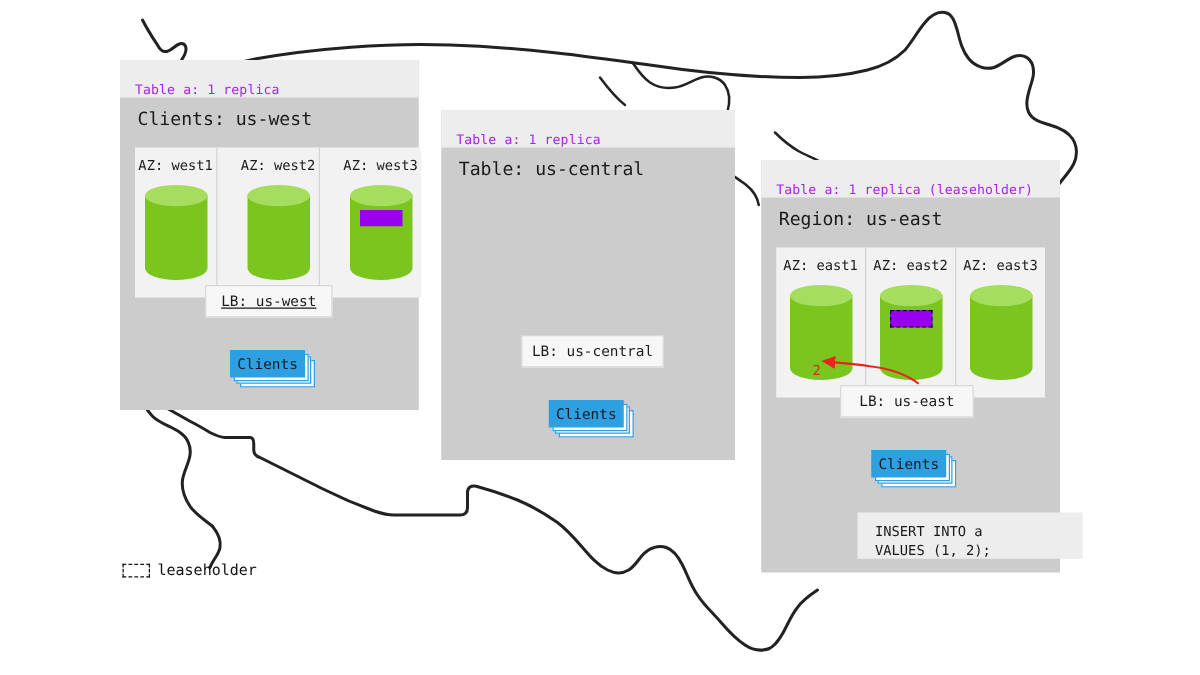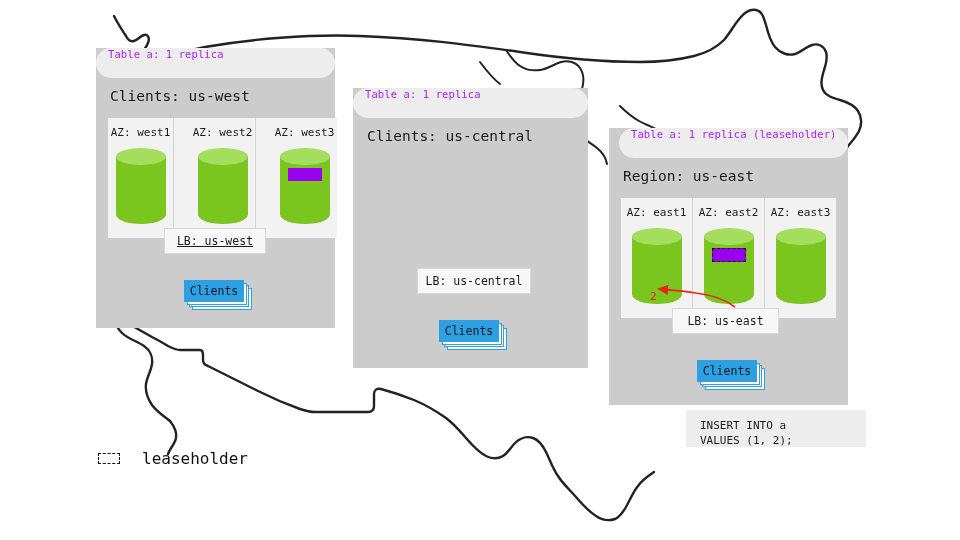--- a/index.html
+++ b/index.html
@@ -27,23 +27,22 @@
   
   .region-panel {
     position: absolute;
     background: #cccccc;
     box-sizing: border-box;
   }
   .panel-header {
     background: #ededed;
     box-sizing: border-box;
     display: flex;
-    align-items: flex-start;
+    align-items: flex-end;
     padding-left: 12px;
-    border-radius: 15px;
   }
   .panel-header .replica-label {
     color: #aa22ee;
     font-size: 10.5px;
     letter-spacing: 0.1px;
     white-space: nowrap;
   }
   .region-title {
     position: absolute;
     left: 14px;
@@ -167,24 +166,23 @@
     gap: 6px;
   }
   .legend-swatch {
     width: 22px;
     height: 11px;
     border: 1.6px dashed #111111;
     box-sizing: border-box;
     background: transparent;
   }
   .legend-text {
-    font-size: 16px;
+    font-size: 12px;
     color: #111111;
     white-space: nowrap;
-    margin-left: 16px;
   }
 
   
   .arrow-layer {
     position: absolute;
     left: 0; top: 0;
     width: 960px; height: 540px;
     pointer-events: none;
   }
   .arrow-num {
@@ -294,36 +292,36 @@
       <div class="sheet s2"></div>
       <div class="sheet s3"></div>
       <div class="front">Clients</div>
     </div>
   </div>
 
   <div class="region-panel" style="left:353px; top:88px; width:235px; height:280px;">
     <div class="panel-header" style="height:30px;">
       <span class="replica-label">Table a: 1 replica</span>
     </div>
-    <div class="region-title" style="top:40px;">Clients: us-central</div>
+    <div class="region-title" style="top:40px;">Table: us-central</div>
 
 
     <div class="lb-box" style="left:64px; top:180px; width:114px; height:26px;text-align:center;">
       <span>LB: us-central</span>
     </div>
 
     <div class="clients-stack" style="left:86px; top:232px;">
       <div class="sheet s1"></div>
       <div class="sheet s2"></div>
       <div class="sheet s3"></div>
       <div class="front">Clients</div>
     </div>
   </div>
 
-  <div class="region-panel" style="left:609px; top:128px; width:239px; height:277px;padding-left:10px;">
+  <div class="region-panel" style="left:609px; top:128px; width:239px; height:330px;">
     <div class="panel-header" style="height:30px;">
       <span class="replica-label">Table a: 1 replica (leaseholder)</span>
     </div>
     <div class="region-title" style="top:40px;">Region: us-east</div>
 
     <div class="az-container" style="left:12px; top:70px; width:215px; height:120px;">
       <div class="az-cell">
         <div class="az-label">AZ: east1</div>
         <div class="cylinder" style="top:30px; width:50px; height:76px;">
           <div class="cyl-body" style="top:8px; height:68px;"></div>

